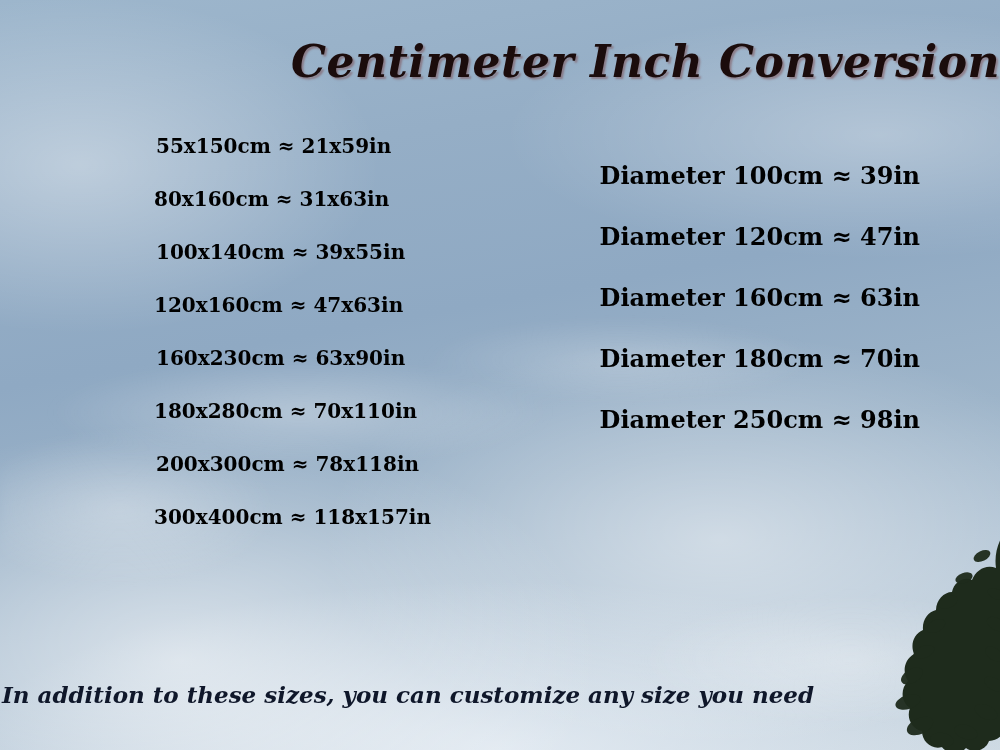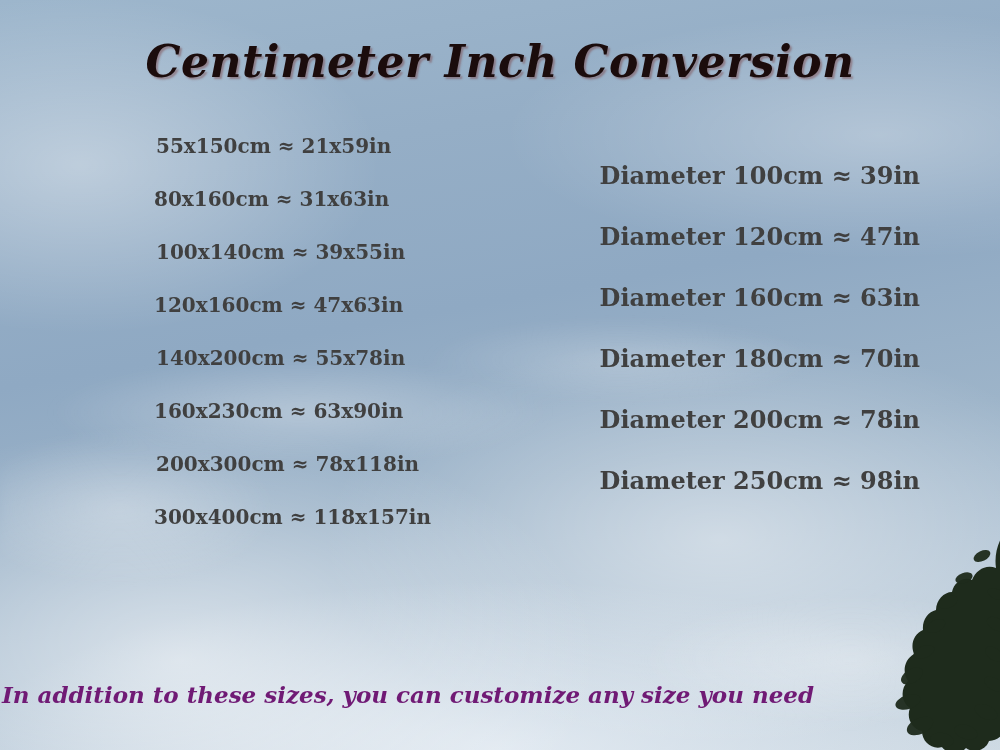--- a/index.html
+++ b/index.html
@@ -51,21 +51,21 @@
   #content {
     position: absolute;
     inset: 0;
   }
 
   #title {
     position: absolute;
     top: 36px;
     left: 0;
     width: 1000px;
-    text-align: center;
+    text-align: right;
     font-family: "DejaVu Serif", serif;
     font-weight: bold;
     font-style: italic;
     font-size: 44px;
     letter-spacing: 0.5px;
     color: #1b0c0c;
     text-shadow: 2px 2px 2px rgba(120,60,60,0.45);
   }
 
   .col {
@@ -79,21 +79,21 @@
   }
   #col-right {
     left: 520px;
     top: 145px;
     width: 400px;
   }
 
   .size-row {
     font-family: "DejaVu Serif", serif;
     font-weight: bold;
-    color: #404040;
+    color: #000000;
     white-space: nowrap;
   }
   #col-left .size-row {
     font-size: 20px;
     height: 53px;
     line-height: 53px;
     text-align: left;
     padding-left: 4px;
   }
   #col-left .size-row:nth-child(odd) { padding-left: 6px; }
@@ -109,21 +109,21 @@
   #footer-note {
     position: absolute;
     bottom: 42px;
     left: 0;
     width: 816px;
     text-align: center;
     font-family: "DejaVu Serif", serif;
     font-weight: bold;
     font-style: italic;
     font-size: 23px;
-    color: #701a75;
+    color: #0f172a;
   }
 </style>
 </head>
 <body>
 
 <div id="sky">
   <div id="sky-wisps"></div>
 </div>
 
 <svg id="foliage" viewBox="0 0 120 230" xmlns="http://www.w3.org/2000/svg">
@@ -151,30 +151,29 @@
 
 <div id="content">
 
   <div id="title">Centimeter Inch Conversion</div>
 
   <div class="col" id="col-left">
     <div class="size-row">55x150cm ≈ 21x59in</div>
     <div class="size-row">80x160cm ≈ 31x63in</div>
     <div class="size-row">100x140cm ≈ 39x55in</div>
     <div class="size-row">120x160cm ≈ 47x63in</div>
-    <div class="size-row">140x200cm ≈ 55x78in</div>
     <div class="size-row">160x230cm ≈ 63x90in</div>
+    <div class="size-row">180x280cm ≈ 70x110in</div>
     <div class="size-row">200x300cm ≈ 78x118in</div>
     <div class="size-row">300x400cm ≈ 118x157in</div>
   </div>
 
   <div class="col" id="col-right">
     <div class="size-row">Diameter 100cm ≈ 39in</div>
     <div class="size-row">Diameter 120cm ≈ 47in</div>
     <div class="size-row">Diameter 160cm ≈ 63in</div>
     <div class="size-row">Diameter 180cm ≈ 70in</div>
-    <div class="size-row">Diameter  200cm ≈ 78in</div>
     <div class="size-row">Diameter  250cm ≈ 98in</div>
   </div>
 
   <div id="footer-note">In addition to these sizes, you can customize any size you need</div>
 
 </div>
 
 </body></html>

